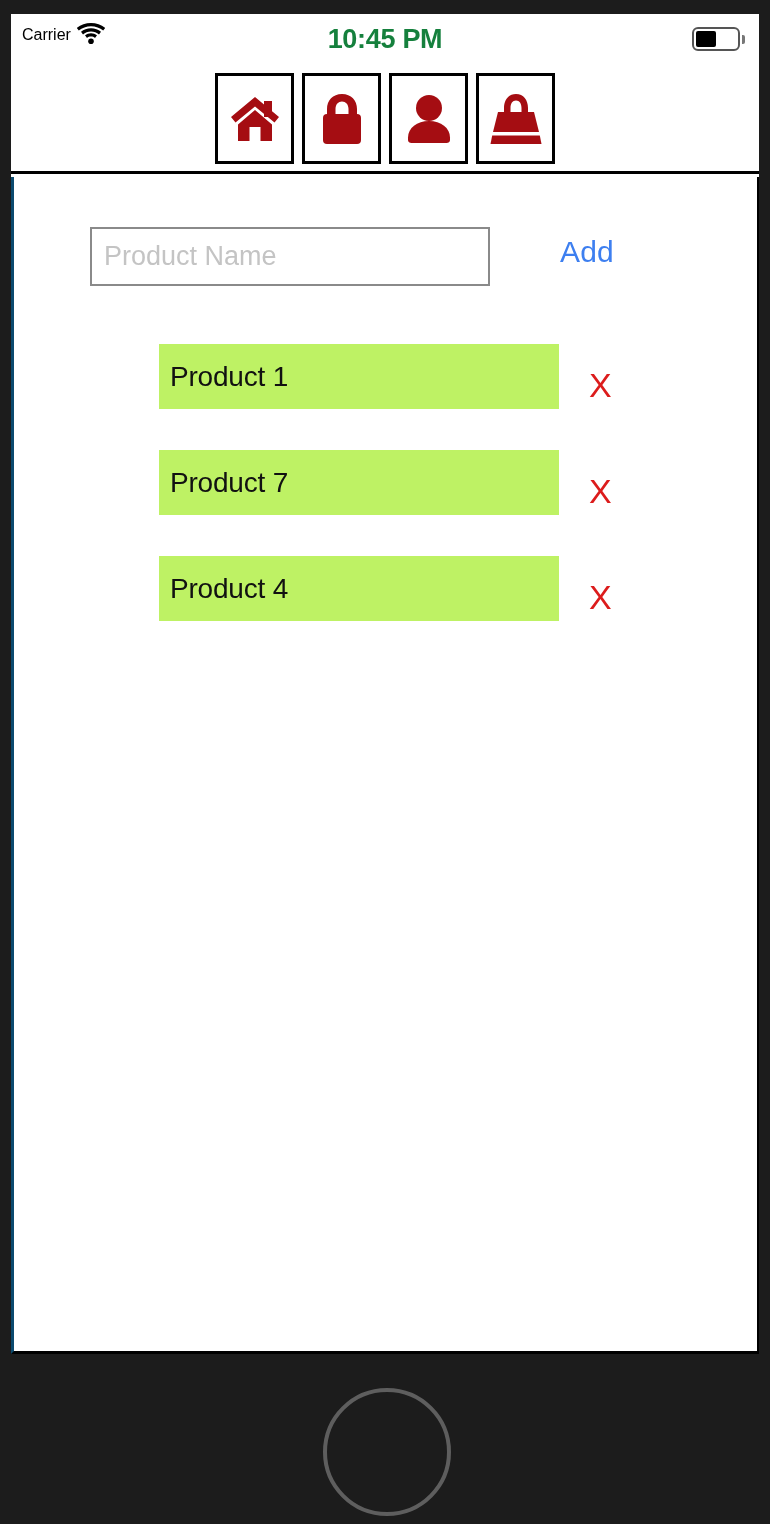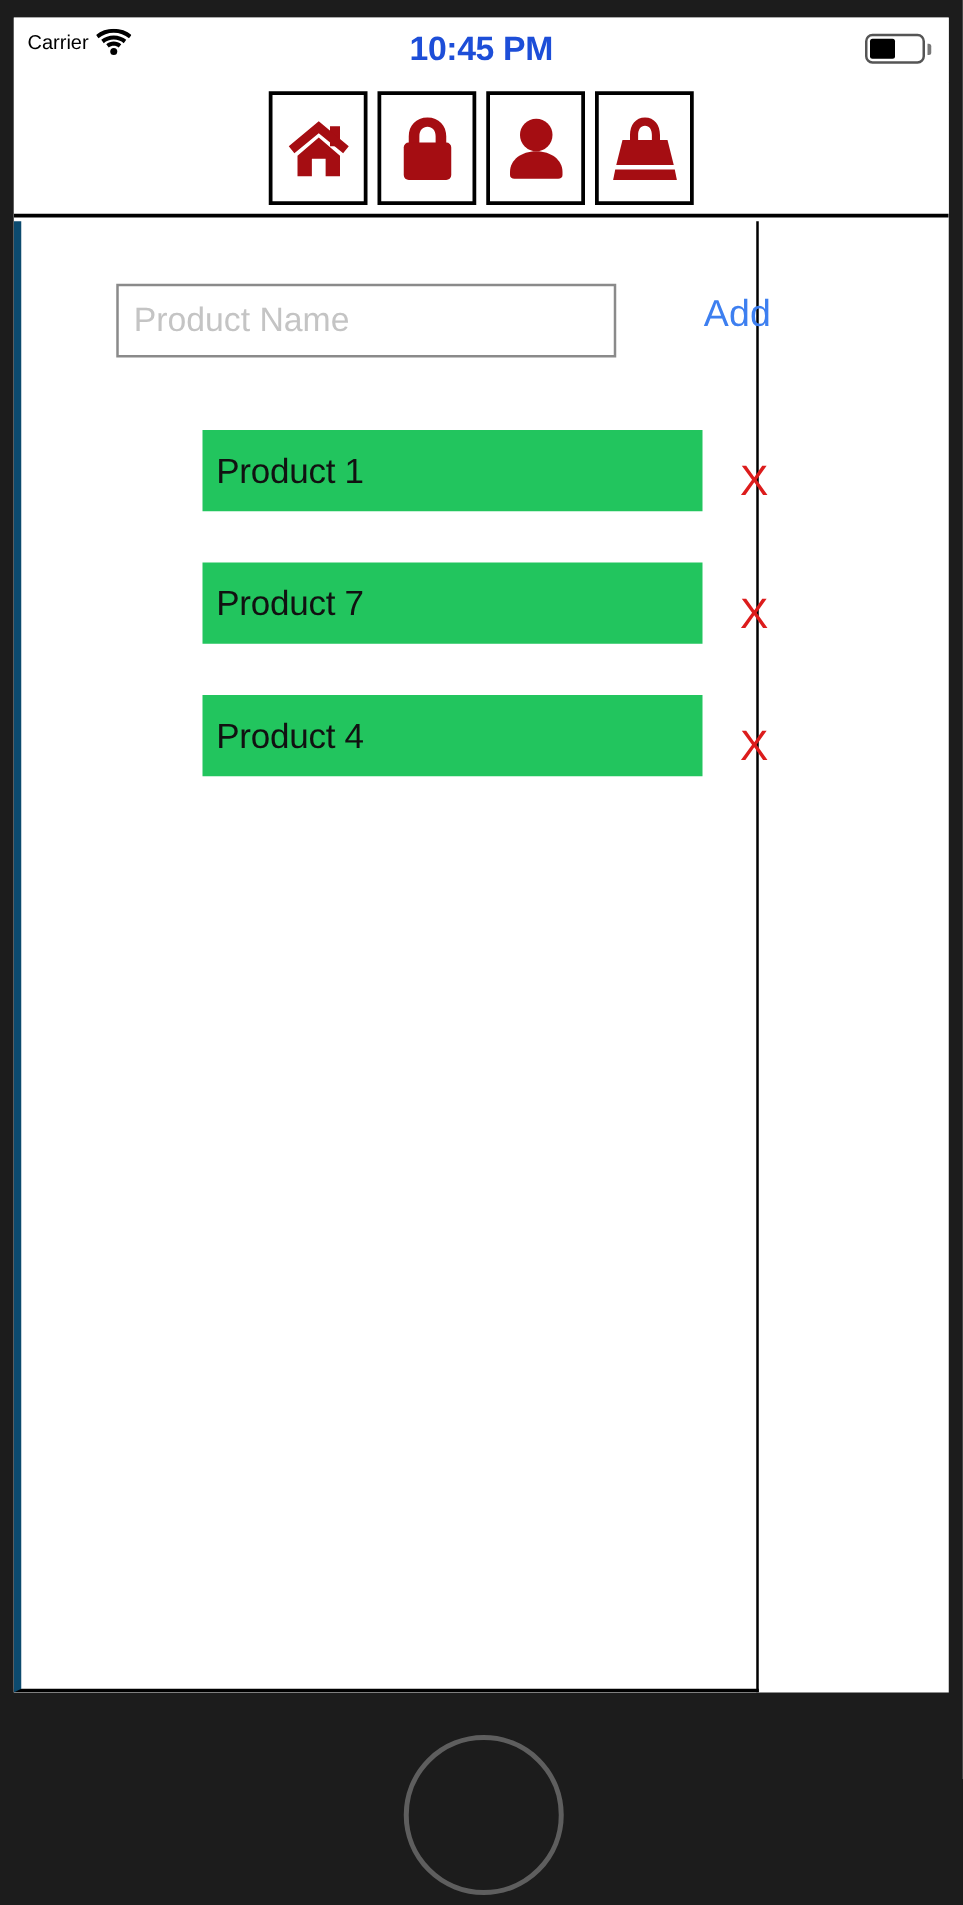--- a/index.html
+++ b/index.html
@@ -28,21 +28,21 @@
     width:748px; height:52px;
     background:#ffffff;
   }
   #carrier-group {
     position:absolute; left:11px; top:9px;
     display:flex; align-items:flex-end; gap:6px;
   }
   #wifi-icon { display:block; }
   #clock {
     position:absolute; left:0; top:10px; width:748px;
-    text-align:center; font-size:27px; font-weight:bold; color:#1d4ed8;
+    text-align:center; font-size:27px; font-weight:bold; color:#15803d;
     letter-spacing:-0.3px;
   }
   #battery {
     position:absolute; right:14px; top:13px;
     display:flex; align-items:center;
   }
   #battery-body {
     width:48px; height:24px;
     border:2.5px solid #555; border-radius:6px;
     padding:2px; background:#fff;
@@ -66,23 +66,23 @@
     width:79px; height:91px;
     border:3px solid #000;
     background:#fff;
     display:flex; align-items:center; justify-content:center;
     cursor:pointer;
   }
   .nav-btn svg { display:block; }
   
   #content {
     position:absolute; left:0; top:163px;
-    width:596px; height:1177px;
-    background:#ffffff;
-    border-left:6px solid #0c4a6e;
+    width:748px; height:1177px;
+    background:#ffffff;
+    border-left:3px solid #0c4a6e;
     border-right:2px solid #000;
     border-bottom:3px solid #000;
   }
   #add-row {
     position:absolute; left:76px; top:50px;
     width:545px; height:65px;
   }
   #product-input {
     position:absolute; left:0; top:0;
     width:400px; height:59px;
@@ -105,21 +105,21 @@
   #product-list {
     position:absolute; left:0; top:167px; width:748px;
   }
   .product-row {
     position:relative;
     height:106px;
   }
   .product-box {
     position:absolute; left:145px; top:0;
     width:400px; height:65px;
-    background:#22c55e;
+    background:#bef264;
     display:flex; align-items:center;
     padding-left:11px;
   }
   .product-label {
     font-size:28px; color:#111; letter-spacing:-0.2px;
   }
   .delete-x {
     position:absolute; left:575px; top:24px;
     font-size:34px; color:#dc1c1c; font-weight:500;
     background:none; border:none; padding:0;

